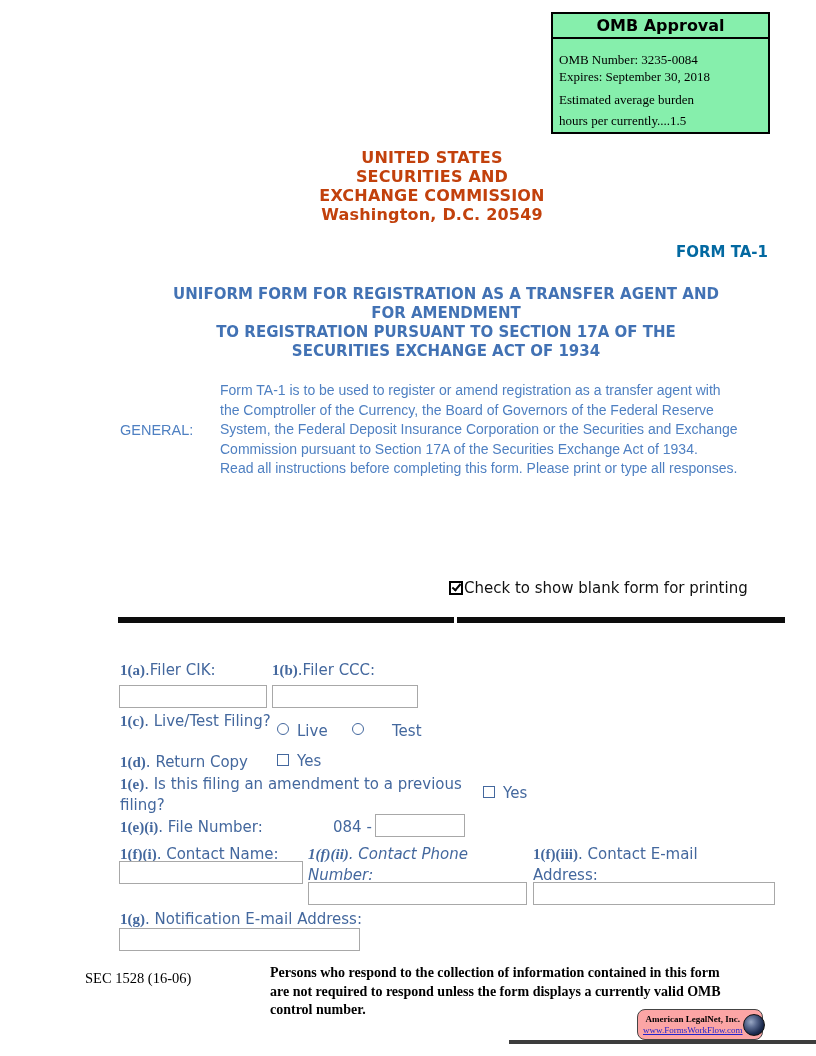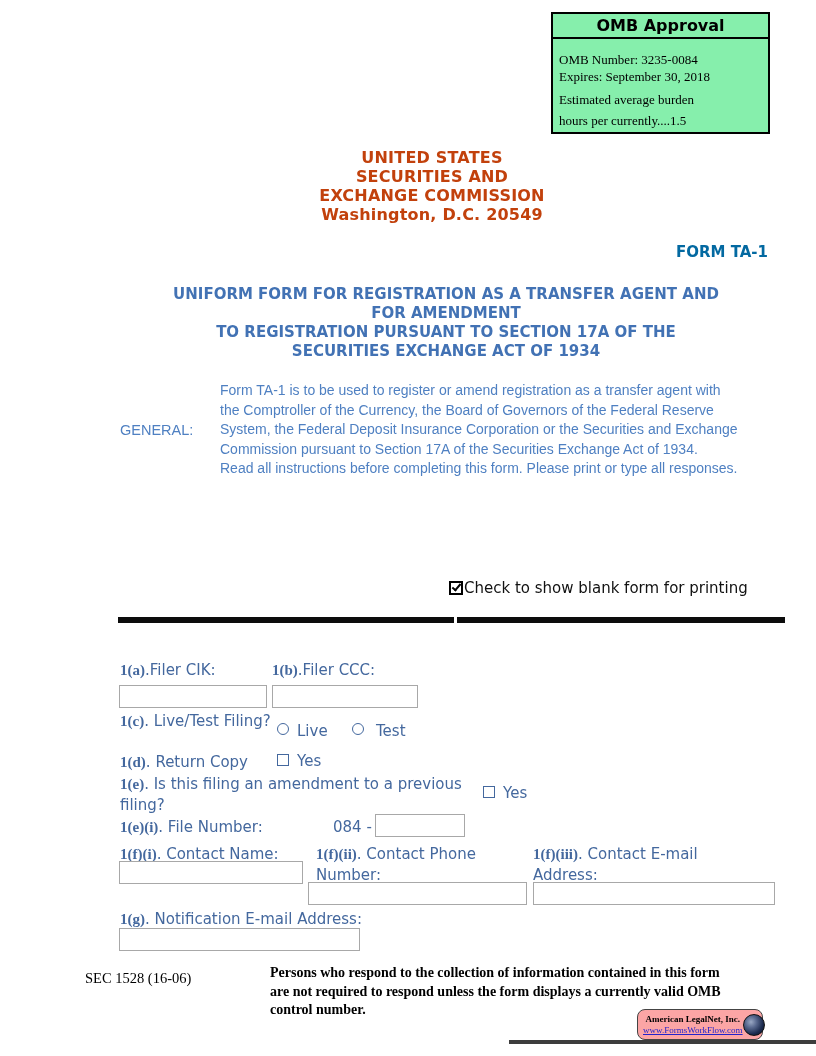--- a/index.html
+++ b/index.html
@@ -157,21 +157,21 @@
   </div>
   <input class="t-input" style="left: 119px; top: 685px; width: 148px;" value="">
   <input class="t-input" style="left: 272px; top: 685px; width: 146px;" value="">
 
   <div class="f-label" style="left:120px; top:711px; width:162px;">
     <span class="num">1(c)</span><span>. Live/Test Filing?</span>
   </div>
   <div class="radio" style="left:277px; top:723px;"></div>
   <div class="opt-label" style="left:297px; top:721px;">Live</div>
   <div class="radio" style="left:352px; top:723px;"></div>
-  <div class="opt-label" style="left:376px; top:721px;text-align:center;">Test</div>
+  <div class="opt-label" style="left:392px; top:721px;text-align:center;">Test</div>
 
   <div class="f-label" style="left:120px; top:752px;">
     <span class="num">1(d)</span><span>. Return Copy</span>
   </div>
   <div class="bluebox" style="left:277px; top:754px;"></div>
   <div class="opt-label" style="left:297px; top:751px;">Yes</div>
 
   <div class="f-label" style="left:120px; top:774px; width:362px;">
     <span class="num">1(e)</span><span>. Is this filing an amendment to a previous filing?</span>
   </div>
@@ -180,21 +180,21 @@
 
   <div class="f-label" style="left:120px; top:817px;">
     <span class="num">1(e)(i)</span><span>. File Number:</span>
   </div>
   <div class="f-label" style="left:333px; top:817px;">084 -</div>
   <input class="t-input" style="left: 375px; top: 814px; width: 90px;" value="">
 
   <div class="f-label" style="left:120px; top:844px;">
     <span class="num">1(f)(i)</span><span>. Contact Name:</span>
   </div>
-  <div class="f-label" style="left:316px; top:844px; width:192px;">
+  <div class="f-label" style="left:308px; top:844px; width:192px;font-style:italic;">
     <span class="num">1(f)(ii)</span><span>. Contact Phone Number:</span>
   </div>
   <div class="f-label" style="left:533px; top:844px; width:202px;">
     <span class="num">1(f)(iii)</span><span>. Contact E-mail Address:</span>
   </div>
   <input class="t-input" style="left: 119px; top: 861px; width: 184px;" value="">
   <input class="t-input" style="left: 308px; top: 882px; width: 219px;" value="">
   <input class="t-input" style="left: 533px; top: 882px; width: 242px;" value="">
 
   <div class="f-label" style="left:120px; top:909px; white-space:nowrap;">

